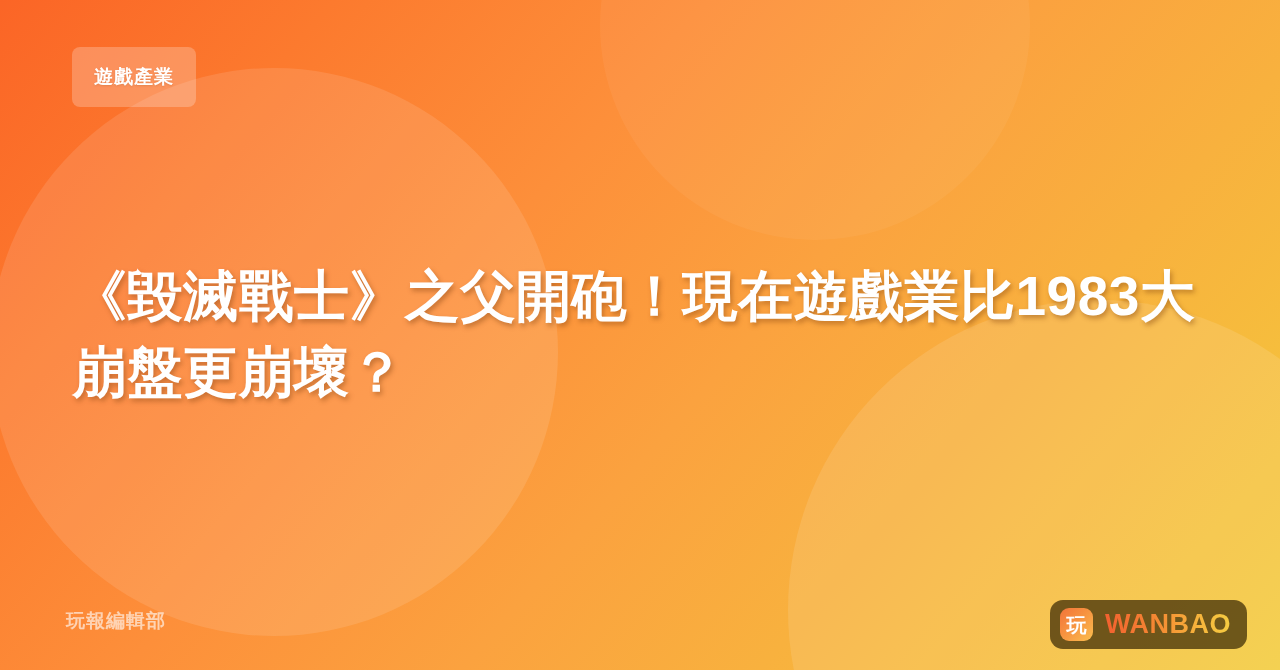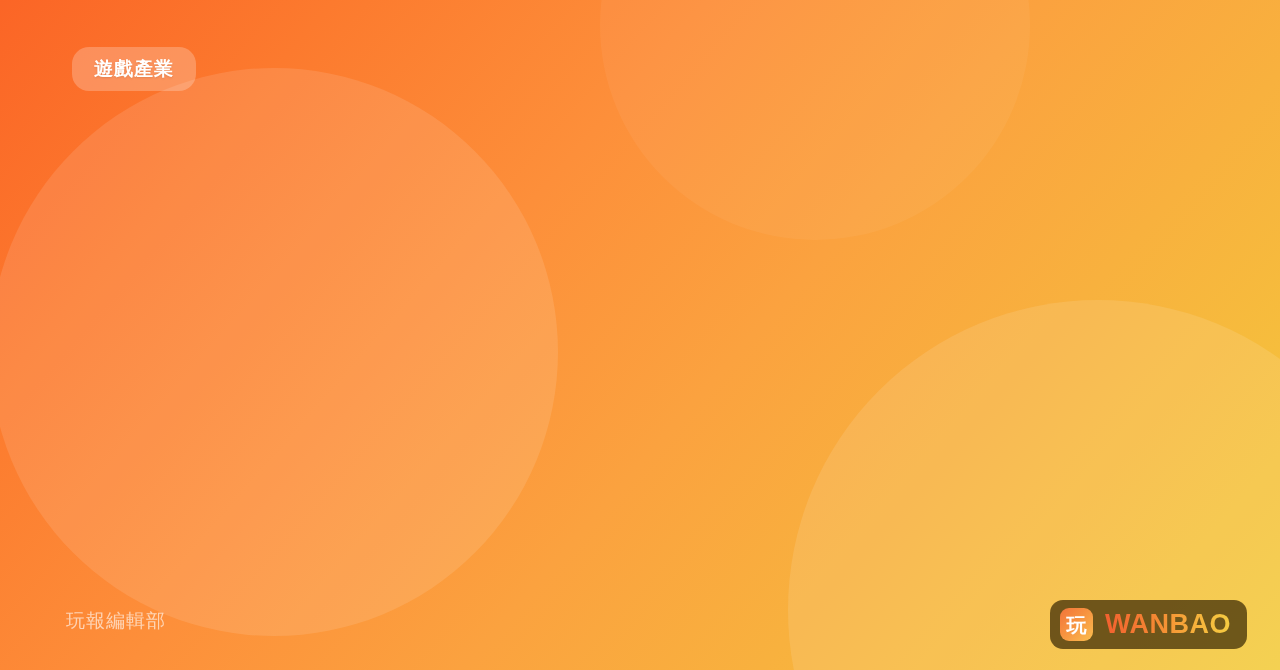--- a/index.html
+++ b/index.html
@@ -51,26 +51,26 @@
     width: 430px;
     height: 430px;
     background: rgba(255, 255, 255, 0.05);
   }
 
   
   #category-badge {
     position: absolute;
     left: 72px;
     top: 47px;
-    height: 44px;
+    height: 60px;
     box-sizing: border-box;
     padding: 0 22px;
     display: flex;
     align-items: center;
-    border-radius: 17px;
+    border-radius: 8px;
     background: rgba(255, 255, 255, 0.235);
     color: #ffffff;
     font-size: 19px;
     font-weight: 700;
     letter-spacing: 1px;
     text-shadow: 0 1px 2px rgba(120, 55, 10, 0.18);
     white-space: nowrap;
   }
 
   
@@ -88,21 +88,21 @@
     text-shadow: 2px 3px 5px rgba(125, 60, 12, 0.42);
   }
 
   
   #byline {
     position: absolute;
     left: 66px;
     top: 608px;
     color: rgba(255, 255, 255, 0.62);
     font-size: 19px;
-    font-weight: 400;
+    font-weight: 700;
     letter-spacing: 1px;
     text-align: right;
   }
 
   
   #brand-logo {
     position: absolute;
     left: 1050px;
     top: 600px;
     height: 49px;
@@ -144,20 +144,21 @@
 <div id="card">
 
   <div class="blob" id="blob-left"></div>
   <div class="blob" id="blob-right"></div>
   <div class="blob" id="blob-soft"></div>
 
   <div id="category-badge">
     <span>遊戲產業</span>
   </div>
 
+  <h1 id="headline">《毀滅戰士》之父開砲！現在遊戲業比1983大崩盤更崩壞？</h1>
 
   <div id="byline">玩報編輯部</div>
 
   <div id="brand-logo">
     <span id="brand-mark">玩</span>
     <span id="brand-wordmark">WANBAO</span>
   </div>
 
 </div>
 

